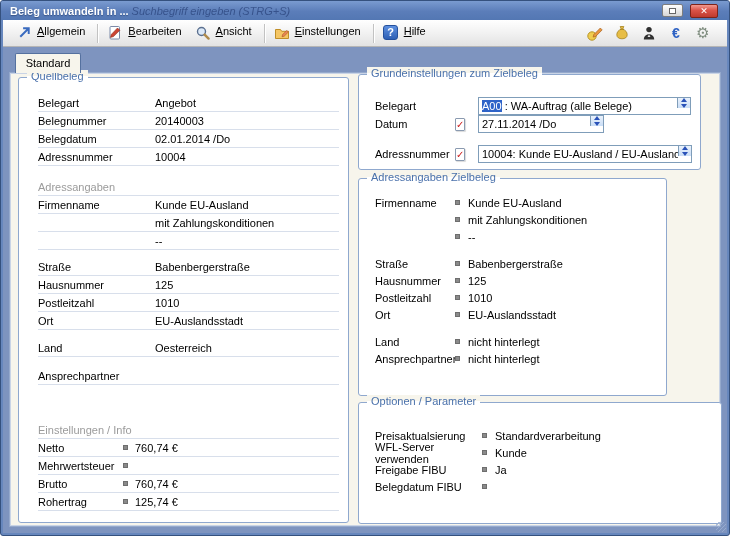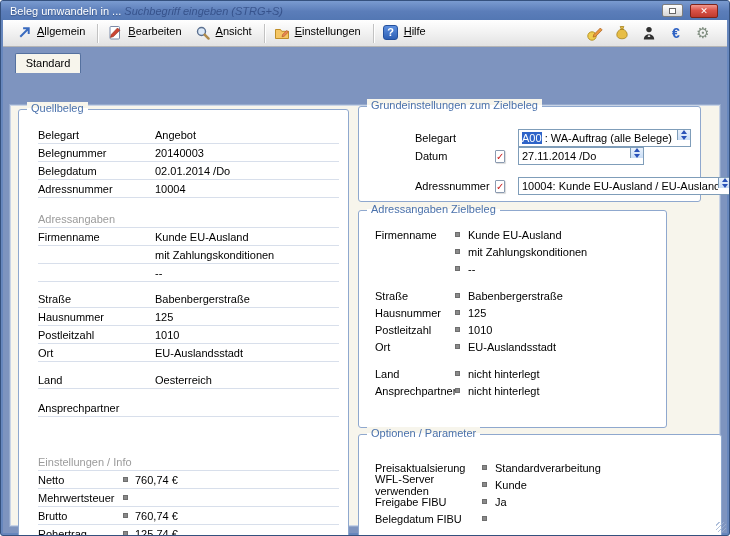--- a/index.html
+++ b/index.html
@@ -2,21 +2,21 @@
 <html><head>
 <meta charset="utf-8">
 <style>
   * { box-sizing: border-box; margin: 0; padding: 0; }
   html,body { width:730px; height:536px; font-family:"Liberation Sans","DejaVu Sans",sans-serif; font-size:11px; color:#000; }
   .window { position:relative; width:730px; height:536px; background:#6787bd; border:1px solid #35517e; border-radius:3px; overflow:hidden; }
 
   
   .titlebar { position:absolute; top:0; left:0; right:0; height:19px;
     background:linear-gradient(#7a9bd0,#5b7db9 55%,#5377b3); display:flex; align-items:center; padding-left:9px; }
-  .title-text { color:#fff; font-weight:normal; text-shadow:0 1px 1px rgba(20,40,80,.45); white-space:pre; }
+  .title-text { color:#fff; font-weight:bold; text-shadow:0 1px 1px rgba(20,40,80,.45); white-space:pre; }
   .search-hint { color:rgba(35,60,115,.65); font-style:italic; margin-left:3px; white-space:pre; }
   .btn-max { position:absolute; right:46px; top:3px; width:21px; height:13px;
     background:linear-gradient(#fefefe,#d6d6d6); border:1px solid #7e7e7e; border-radius:2px;
     display:flex; align-items:center; justify-content:center; }
   .btn-max .glyph { width:7px; height:6px; border:1px solid #666; background:#fff; display:block; }
   .btn-close { position:absolute; right:11px; top:3px; width:28px; height:14px;
     background:linear-gradient(#f29a90,#da5348 45%,#bf3a2e); border:1px solid #7e241a; border-radius:2px;
     color:#fff; font-weight:bold; font-size:9px; text-align:center; line-height:12px; }
 
   
@@ -33,28 +33,28 @@
   .glyph-icon { font-size:15px; line-height:16px; }
   .euro-glyph { color:#2f63c4; font-weight:bold; font-size:14px; }
   .gear-glyph { color:#7f8d7f; }
 
   
   .workarea { position:absolute; top:46px; left:2px; right:2px; bottom:2px; background:#7e94bf; }
   .tab { position:absolute; left:12px; top:6px; width:66px; height:20px; z-index:2;
     background:#f7f5ec; border:1px solid #55719f; border-bottom:none; border-radius:2px 2px 0 0;
     text-align:center; line-height:19px; }
   .main { position:absolute; top:25px; left:6px; right:6px; bottom:6px; background:#f7f5ec;
-    border:1px solid #95a9cc; box-shadow:0 0 0 1px #c9d4e6 inset;margin-top:32px; }
+    border:1px solid #95a9cc; box-shadow:0 0 0 1px #c9d4e6 inset; }
 
   
   .groupbox { position:absolute; background:#fff; border:1px solid #8fa8ce; border-radius:3px; }
   .gb-label { position:absolute; top:-8px; left:8px; padding:0 4px; color:#4a71ab;
     background:linear-gradient(#f7f5ec 50%,#ffffff 50%); white-space:nowrap; }
   .gb-quell   { left:8px;   top:4px;   width:331px; height:446px; }
-  .gb-grund   { left:348px; top:1px;   width:343px; height:96px;padding-left:40px; }
+  .gb-grund   { left:348px; top:1px;   width:343px; height:96px; }
   .gb-adrziel { left:348px; top:105px; width:309px; height:218px; }
   .gb-opt     { left:348px; top:329px; width:364px; height:122px; }
 
   
   .frow { display:flex; align-items:center; height:18px; }
   .q .frow { margin:0 9px 0 19px; border-bottom:1px solid #d8dfeb; }
   .r .frow { margin:0 9px 0 16px; height:17px; }
   .flabel { width:117px; flex:none; }
   .q .flabel.w105 { width:85px; }
   .r .flabel { width:80px; }

